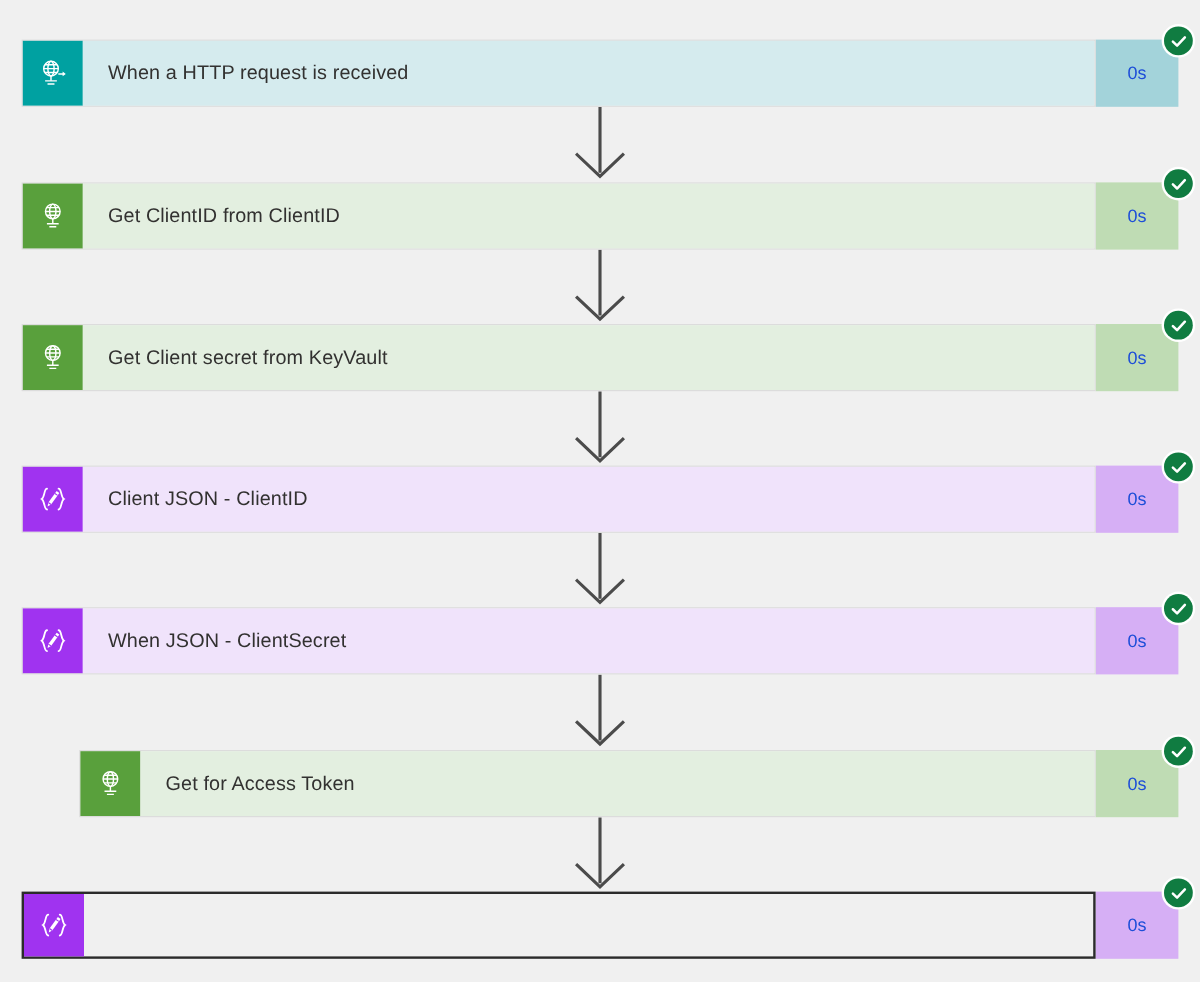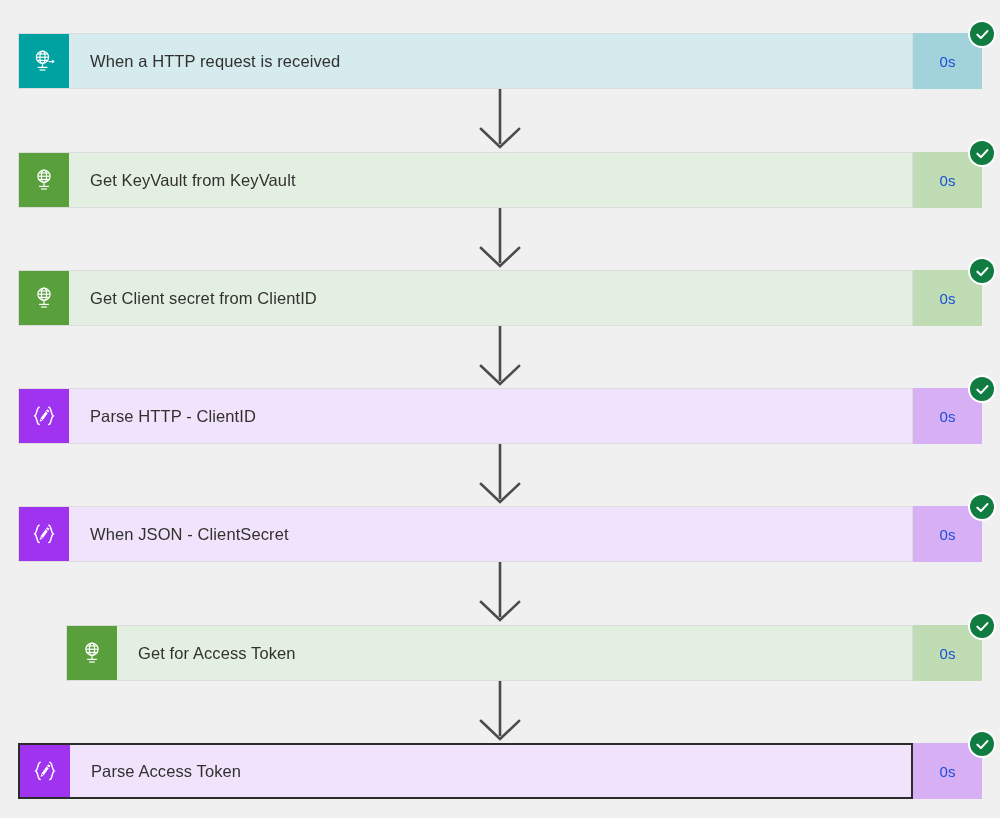--- a/index.html
+++ b/index.html
@@ -208,21 +208,21 @@
               <ellipse cx="13" cy="9.2" rx="2.6" ry="6.1"></ellipse>
               <line x1="6.9" y1="9.2" x2="19.1" y2="9.2"></line>
               <line x1="7.8" y1="6.0" x2="18.2" y2="6.0"></line>
               <line x1="7.8" y1="12.4" x2="18.2" y2="12.4"></line>
               <line x1="13" y1="15.3" x2="13" y2="19.2"></line>
               <line x1="8.1" y1="19.4" x2="17.9" y2="19.4"></line>
               <line x1="10.1" y1="22.0" x2="15.9" y2="22.0"></line>
             </g>
           </svg>
         </div>
-        <div class="action-title">Get KeyVault from KeyVault</div>
+        <div class="action-title">Get ClientID from ClientID</div>
       </div>
       <div class="action-duration">0s</div>
       <div class="status-badge" title="Succeeded">
         <div class="badge-disc" style="background: rgb(16, 124, 65);">
           <svg width="15" height="15" viewBox="0 0 15 15" aria-hidden="true">
             <path d="M2.4 7.7 L5.9 11.1 L12.4 4.1" fill="none" stroke="#ffffff" stroke-width="2.1" stroke-linecap="round" stroke-linejoin="round"></path>
           </svg>
         </div>
       </div>
     </div>
@@ -235,21 +235,21 @@
               <ellipse cx="13" cy="9.2" rx="2.6" ry="6.1"></ellipse>
               <line x1="6.9" y1="9.2" x2="19.1" y2="9.2"></line>
               <line x1="7.8" y1="6.0" x2="18.2" y2="6.0"></line>
               <line x1="7.8" y1="12.4" x2="18.2" y2="12.4"></line>
               <line x1="13" y1="15.3" x2="13" y2="19.2"></line>
               <line x1="8.1" y1="19.4" x2="17.9" y2="19.4"></line>
               <line x1="10.1" y1="22.0" x2="15.9" y2="22.0"></line>
             </g>
           </svg>
         </div>
-        <div class="action-title">Get Client secret from ClientID</div>
+        <div class="action-title">Get Client secret from KeyVault</div>
       </div>
       <div class="action-duration">0s</div>
       <div class="status-badge" title="Succeeded">
         <div class="badge-disc" style="background: rgb(16, 124, 65);">
           <svg width="15" height="15" viewBox="0 0 15 15" aria-hidden="true">
             <path d="M2.4 7.7 L5.9 11.1 L12.4 4.1" fill="none" stroke="#ffffff" stroke-width="2.1" stroke-linecap="round" stroke-linejoin="round"></path>
           </svg>
         </div>
       </div>
     </div>
@@ -261,21 +261,21 @@
               <path d="M9.2 4.2 C6.6 4.2 7.4 11.2 4.8 12.9 C7.4 14.6 6.6 21.6 9.2 21.6"></path>
               <path d="M18.8 4.2 C21.4 4.2 20.6 11.2 23.2 12.9 C20.6 14.6 21.4 21.6 18.8 21.6"></path>
             </g>
             <g transform="translate(14.0,13.0) rotate(36) translate(-14.0,-13.0)">
               <path d="M12.6 5.6 L15.4 5.6 L15.4 17.4 L14.0 20.4 L12.6 17.4 Z" fill="#ffffff"></path>
               <line x1="12.6" y1="17.4" x2="15.4" y2="17.4" stroke="#a033f0" stroke-width="0.9"></line>
               <line x1="12.6" y1="8.1" x2="15.4" y2="8.1" stroke="#a033f0" stroke-width="0.9"></line>
             </g>
           </svg>
         </div>
-        <div class="action-title">Parse HTTP - ClientID</div>
+        <div class="action-title">Client JSON - ClientID</div>
       </div>
       <div class="action-duration">0s</div>
       <div class="status-badge" title="Succeeded">
         <div class="badge-disc" style="background: rgb(16, 124, 65);">
           <svg width="15" height="15" viewBox="0 0 15 15" aria-hidden="true">
             <path d="M2.4 7.7 L5.9 11.1 L12.4 4.1" fill="none" stroke="#ffffff" stroke-width="2.1" stroke-linecap="round" stroke-linejoin="round"></path>
           </svg>
         </div>
       </div>
     </div>
@@ -340,21 +340,20 @@
               <path d="M9.2 4.2 C6.6 4.2 7.4 11.2 4.8 12.9 C7.4 14.6 6.6 21.6 9.2 21.6"></path>
               <path d="M18.8 4.2 C21.4 4.2 20.6 11.2 23.2 12.9 C20.6 14.6 21.4 21.6 18.8 21.6"></path>
             </g>
             <g transform="translate(14.0,13.0) rotate(36) translate(-14.0,-13.0)">
               <path d="M12.6 5.6 L15.4 5.6 L15.4 17.4 L14.0 20.4 L12.6 17.4 Z" fill="#ffffff"></path>
               <line x1="12.6" y1="17.4" x2="15.4" y2="17.4" stroke="#a033f0" stroke-width="0.9"></line>
               <line x1="12.6" y1="8.1" x2="15.4" y2="8.1" stroke="#a033f0" stroke-width="0.9"></line>
             </g>
           </svg>
         </div>
-        <div class="action-title">Parse Access Token</div>
       </div>
       <div class="action-duration">0s</div>
       <div class="status-badge" title="Succeeded">
         <div class="badge-disc" style="background: rgb(16, 124, 65);">
           <svg width="15" height="15" viewBox="0 0 15 15" aria-hidden="true">
             <path d="M2.4 7.7 L5.9 11.1 L12.4 4.1" fill="none" stroke="#ffffff" stroke-width="2.1" stroke-linecap="round" stroke-linejoin="round"></path>
           </svg>
         </div>
       </div>
     </div>

